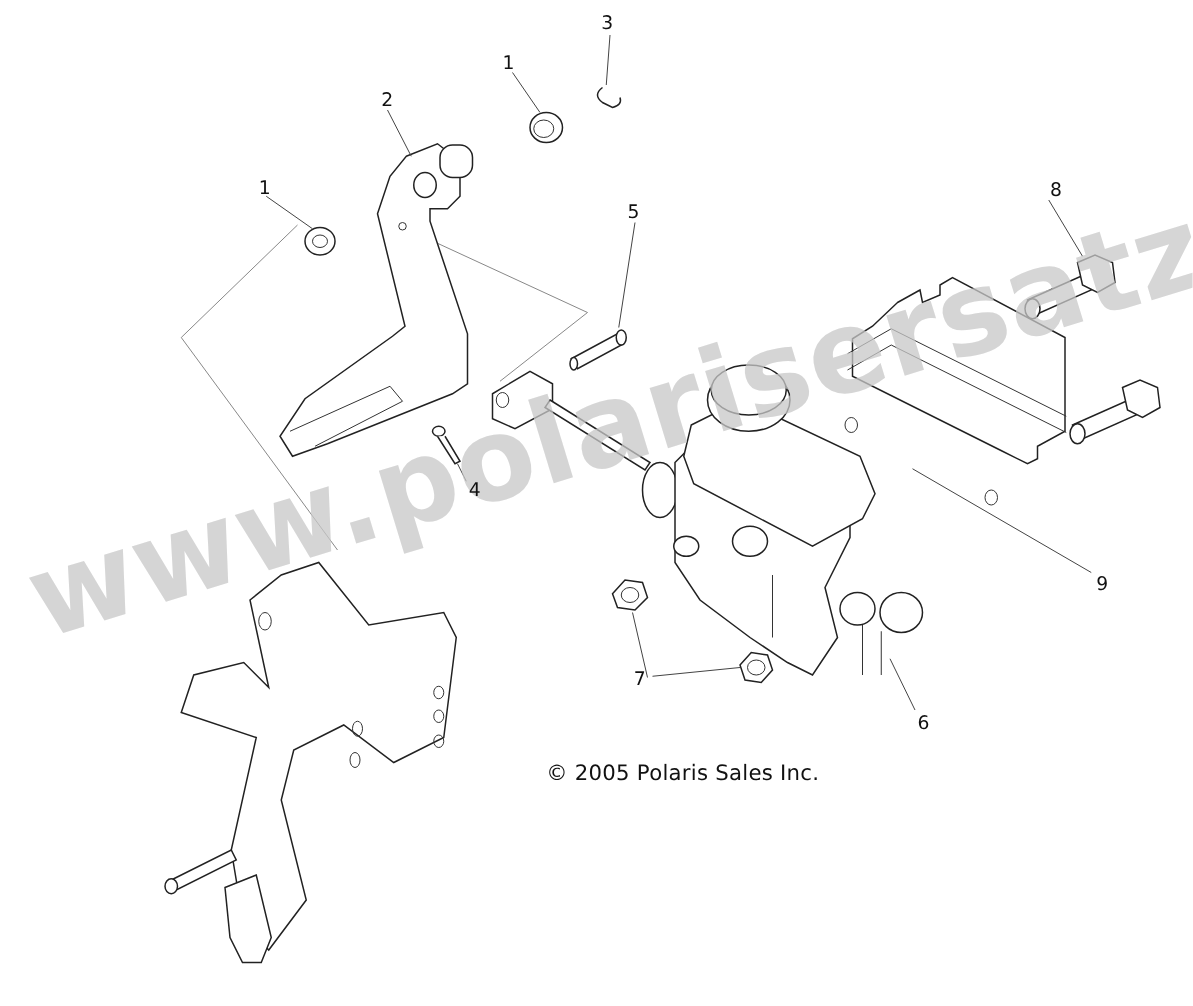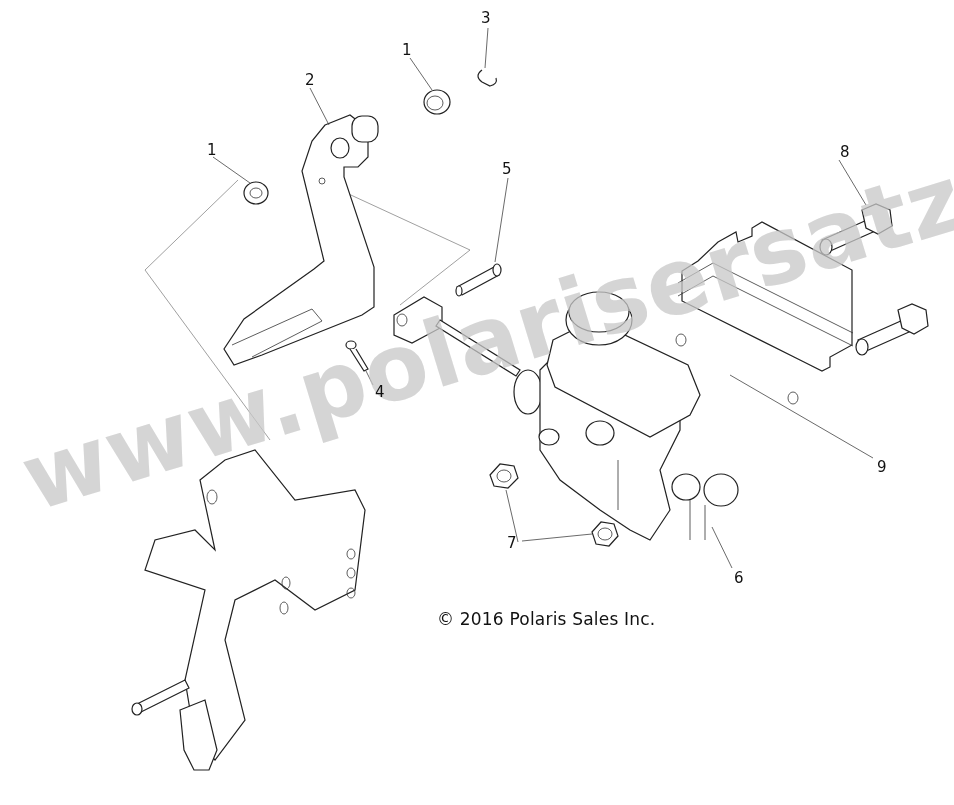--- a/index.html
+++ b/index.html
@@ -133,14 +133,14 @@
   <div class="callout" style="left:402px;top:43px">1</div>
   <div class="callout" style="left:305px;top:73px">2</div>
   <div class="callout" style="left:481px;top:11px">3</div>
   <div class="callout" style="left:375px;top:385px">4</div>
   <div class="callout" style="left:502px;top:162px">5</div>
   <div class="callout" style="left:734px;top:571px">6</div>
   <div class="callout" style="left:507px;top:536px">7</div>
   <div class="callout" style="left:840px;top:145px">8</div>
   <div class="callout" style="left:877px;top:460px">9</div>
 
-  <div class="copyright">© 2016 Polaris Sales Inc.</div>
+  <div class="copyright">© 2005 Polaris Sales Inc.</div>
 </div>
 
 </body></html>

